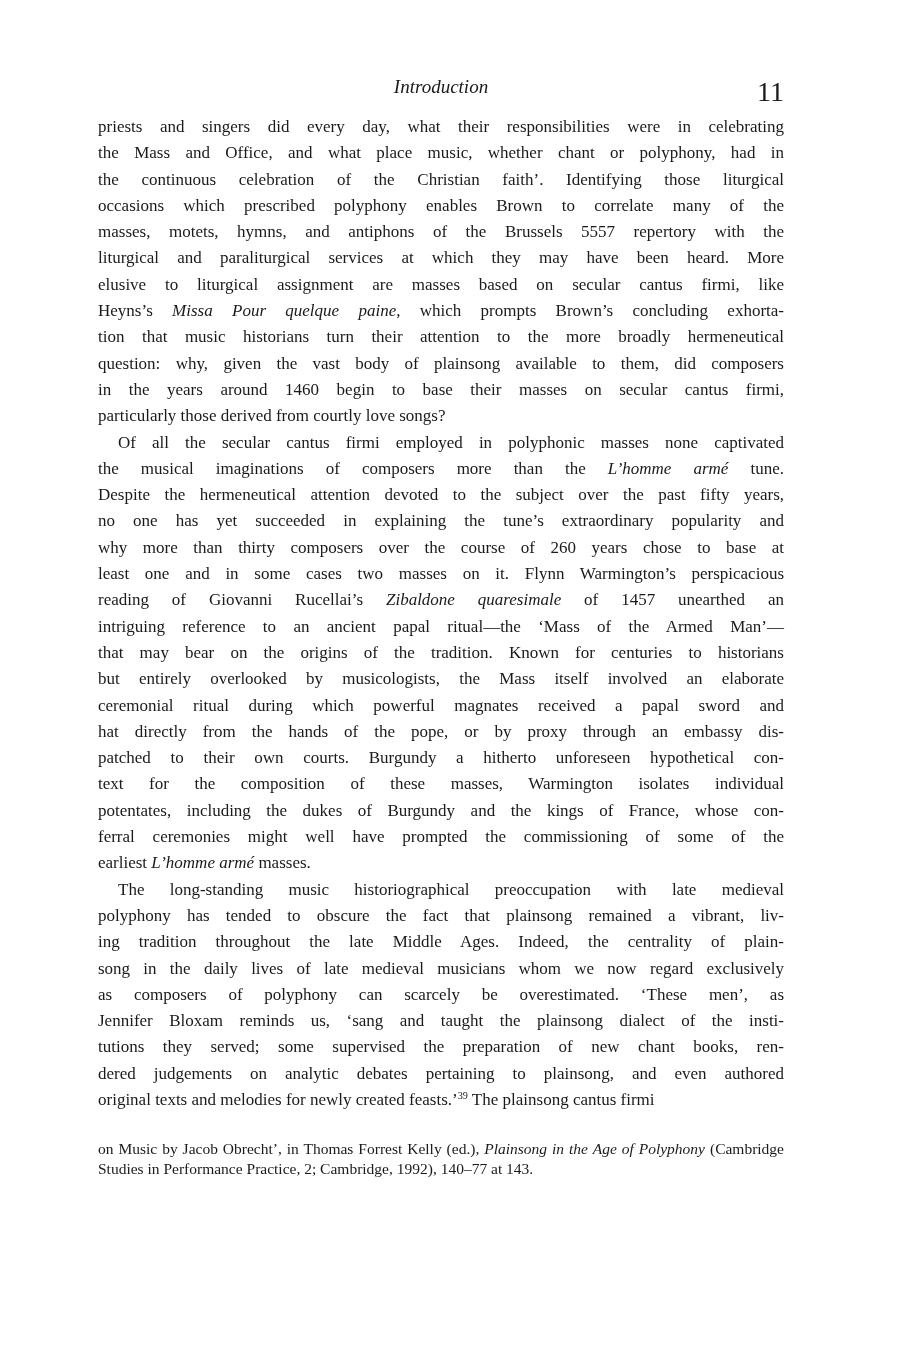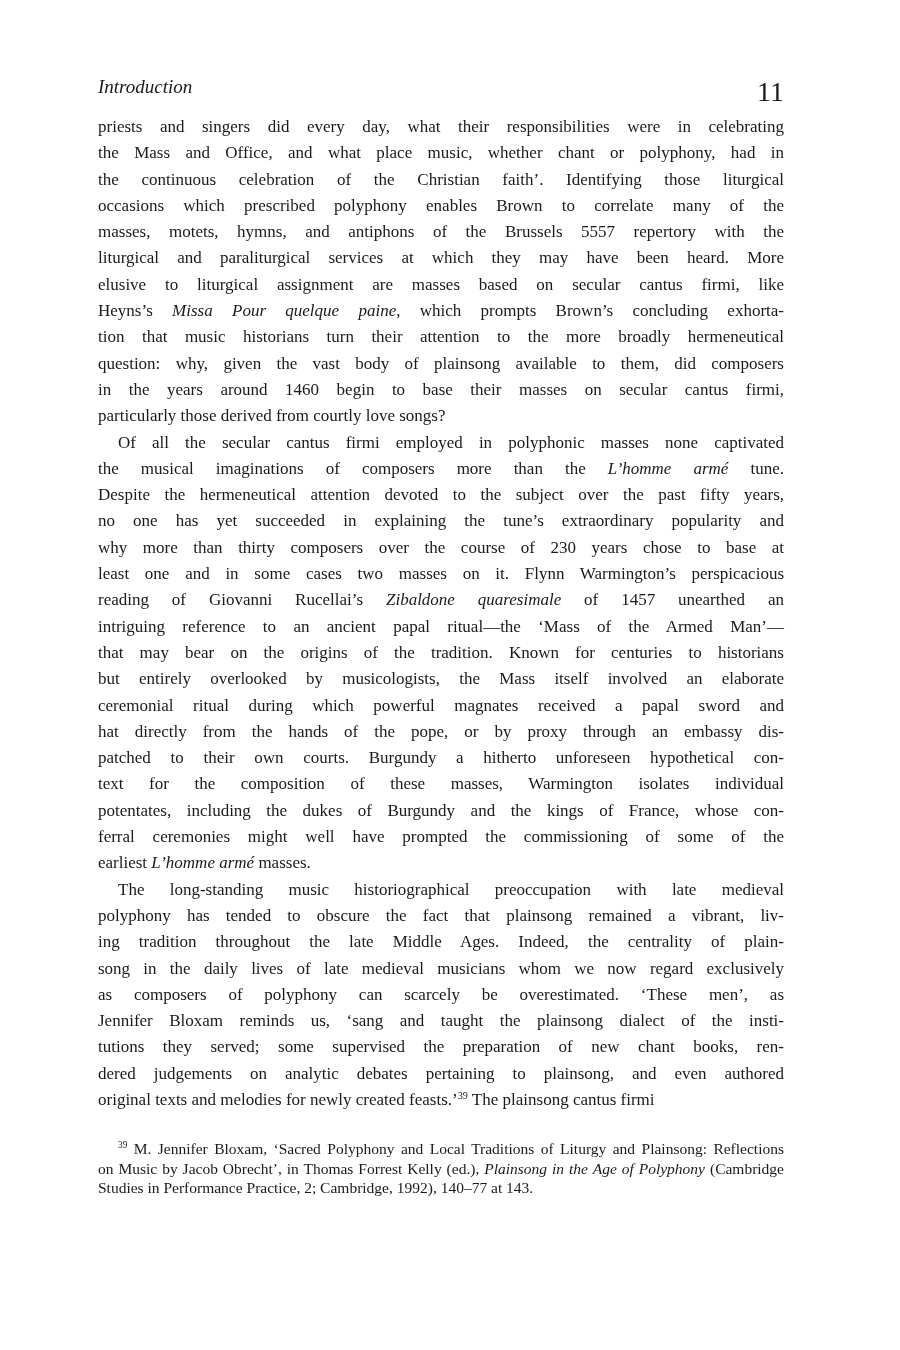--- a/index.html
+++ b/index.html
@@ -1,18 +1,18 @@
 <!DOCTYPE html>
 <html><head>
   <meta charset="utf-8">
   <style>
     html, body { margin:0; padding:0; background:#ffffff; }
     body { width:900px; height:1350px; position:relative; overflow:hidden; font-family:"Liberation Serif","DejaVu Serif",serif; color:#1a1a1a; }
     .header { position:absolute; top:76px; left:98px; width:686px; height:26px; }
-    .running-head { position:absolute; left:0; right:0; text-align:left; font-style:italic; font-size:19px; }
+    .running-head { position:absolute; left:0; right:0; text-align:center; font-style:italic; font-size:19px; }
     .page-num { position:absolute; right:0; font-size:28px; }
     .body { position:absolute; top:114px; left:98px; width:686px; font-size:17px; }
     .line { height:26.3px; line-height:26.3px; white-space:nowrap; text-align:justify; text-align-last:justify; }
     .line.last { text-align-last:left; }
     .line.indent { padding-left:20px; }
     .fn { position:absolute; top:1139px; left:98px; width:686px; font-size:15.5px; }
     .fn .line { height:19.5px; line-height:19.5px; }
     sup { font-size:0.6em; vertical-align:0.6em; line-height:0;margin-top:25px; }
     i { }
   </style>
@@ -37,21 +37,21 @@
       <div class="line">tion that music historians turn their attention to the more broadly hermeneutical</div>
       <div class="line">question: why, given the vast body of plainsong available to them, did composers</div>
       <div class="line">in the years around 1460 begin to base their masses on secular cantus firmi,</div>
       <div class="line last">particularly those derived from courtly love songs?</div>
     </div>
     <div>
       <div class="line indent">Of all the secular cantus firmi employed in polyphonic masses none captivated</div>
       <div class="line">the musical imaginations of composers more than the <i>L’homme armé</i> tune.</div>
       <div class="line">Despite the hermeneutical attention devoted to the subject over the past fifty years,</div>
       <div class="line">no one has yet succeeded in explaining the tune’s extraordinary popularity and</div>
-      <div class="line">why more than thirty composers over the course of 230 years chose to base at</div>
+      <div class="line">why more than thirty composers over the course of 260 years chose to base at</div>
       <div class="line">least one and in some cases two masses on it. Flynn Warmington’s perspicacious</div>
       <div class="line">reading of Giovanni Rucellai’s <i>Zibaldone quaresimale</i> of 1457 unearthed an</div>
       <div class="line">intriguing reference to an ancient papal ritual—the ‘Mass of the Armed Man’—</div>
       <div class="line">that may bear on the origins of the tradition. Known for centuries to historians</div>
       <div class="line">but entirely overlooked by musicologists, the Mass itself involved an elaborate</div>
       <div class="line">ceremonial ritual during which powerful magnates received a papal sword and</div>
       <div class="line">hat directly from the hands of the pope, or by proxy through an embassy dis-</div>
       <div class="line">patched to their own courts. Burgundy a hitherto unforeseen hypothetical con-</div>
       <div class="line">text for the composition of these masses, Warmington isolates individual</div>
       <div class="line">potentates, including the dukes of Burgundy and the kings of France, whose con-</div>
@@ -64,16 +64,15 @@
       <div class="line">ing tradition throughout the late Middle Ages. Indeed, the centrality of plain-</div>
       <div class="line">song in the daily lives of late medieval musicians whom we now regard exclusively</div>
       <div class="line">as composers of polyphony can scarcely be overestimated. ‘These men’, as</div>
       <div class="line">Jennifer Bloxam reminds us, ‘sang and taught the plainsong dialect of the insti-</div>
       <div class="line">tutions they served; some supervised the preparation of new chant books, ren-</div>
       <div class="line">dered judgements on analytic debates pertaining to plainsong, and even authored</div>
       <div class="line last">original texts and melodies for newly created feasts.’<sup>39</sup> The plainsong cantus firmi</div>
     </div>
   </div>
 <div class="fn" id="fn">
-    <div class="line indent"><sup>39</sup> M. Jennifer Bloxam, ‘Sacred Polyphony and Local Traditions of Liturgy and Plainsong: Reflections</div>
     <div class="line">on Music by Jacob Obrecht’, in Thomas Forrest Kelly (ed.), <i>Plainsong in the Age of Polyphony</i> (Cambridge</div>
     <div class="line last">Studies in Performance Practice, 2; Cambridge, 1992), 140–77 at 143.</div>
   </div>
 
 </body></html>

